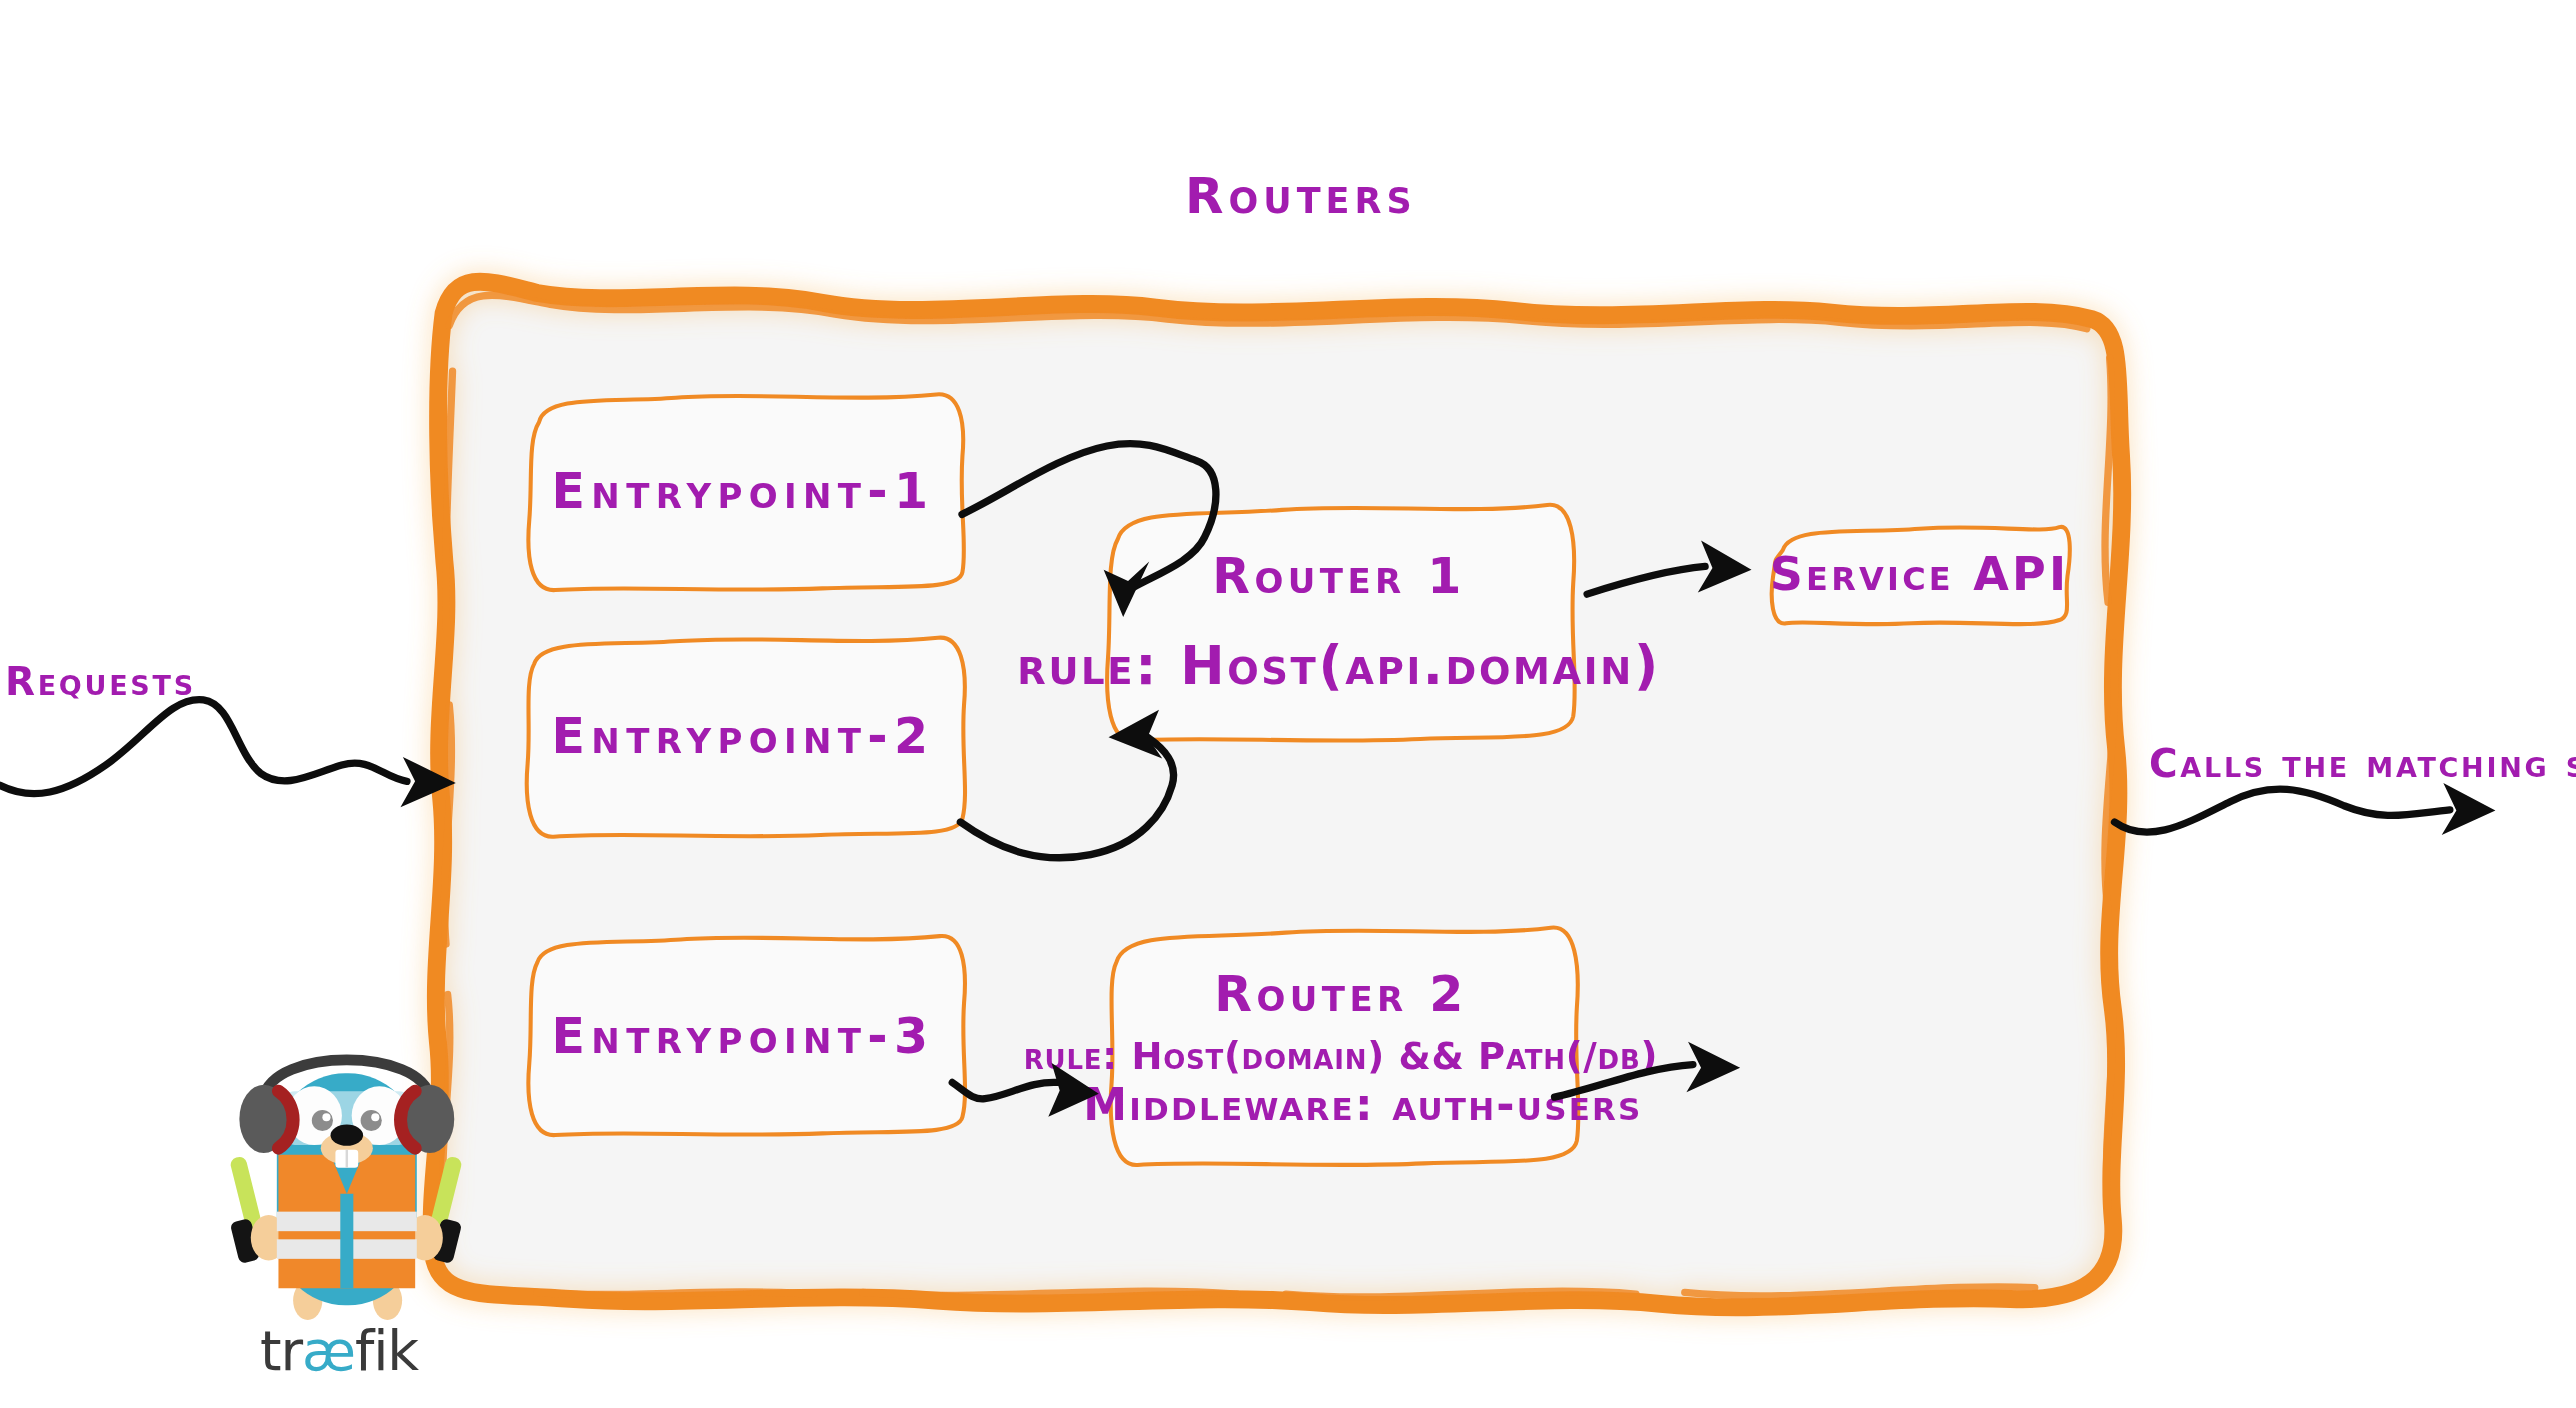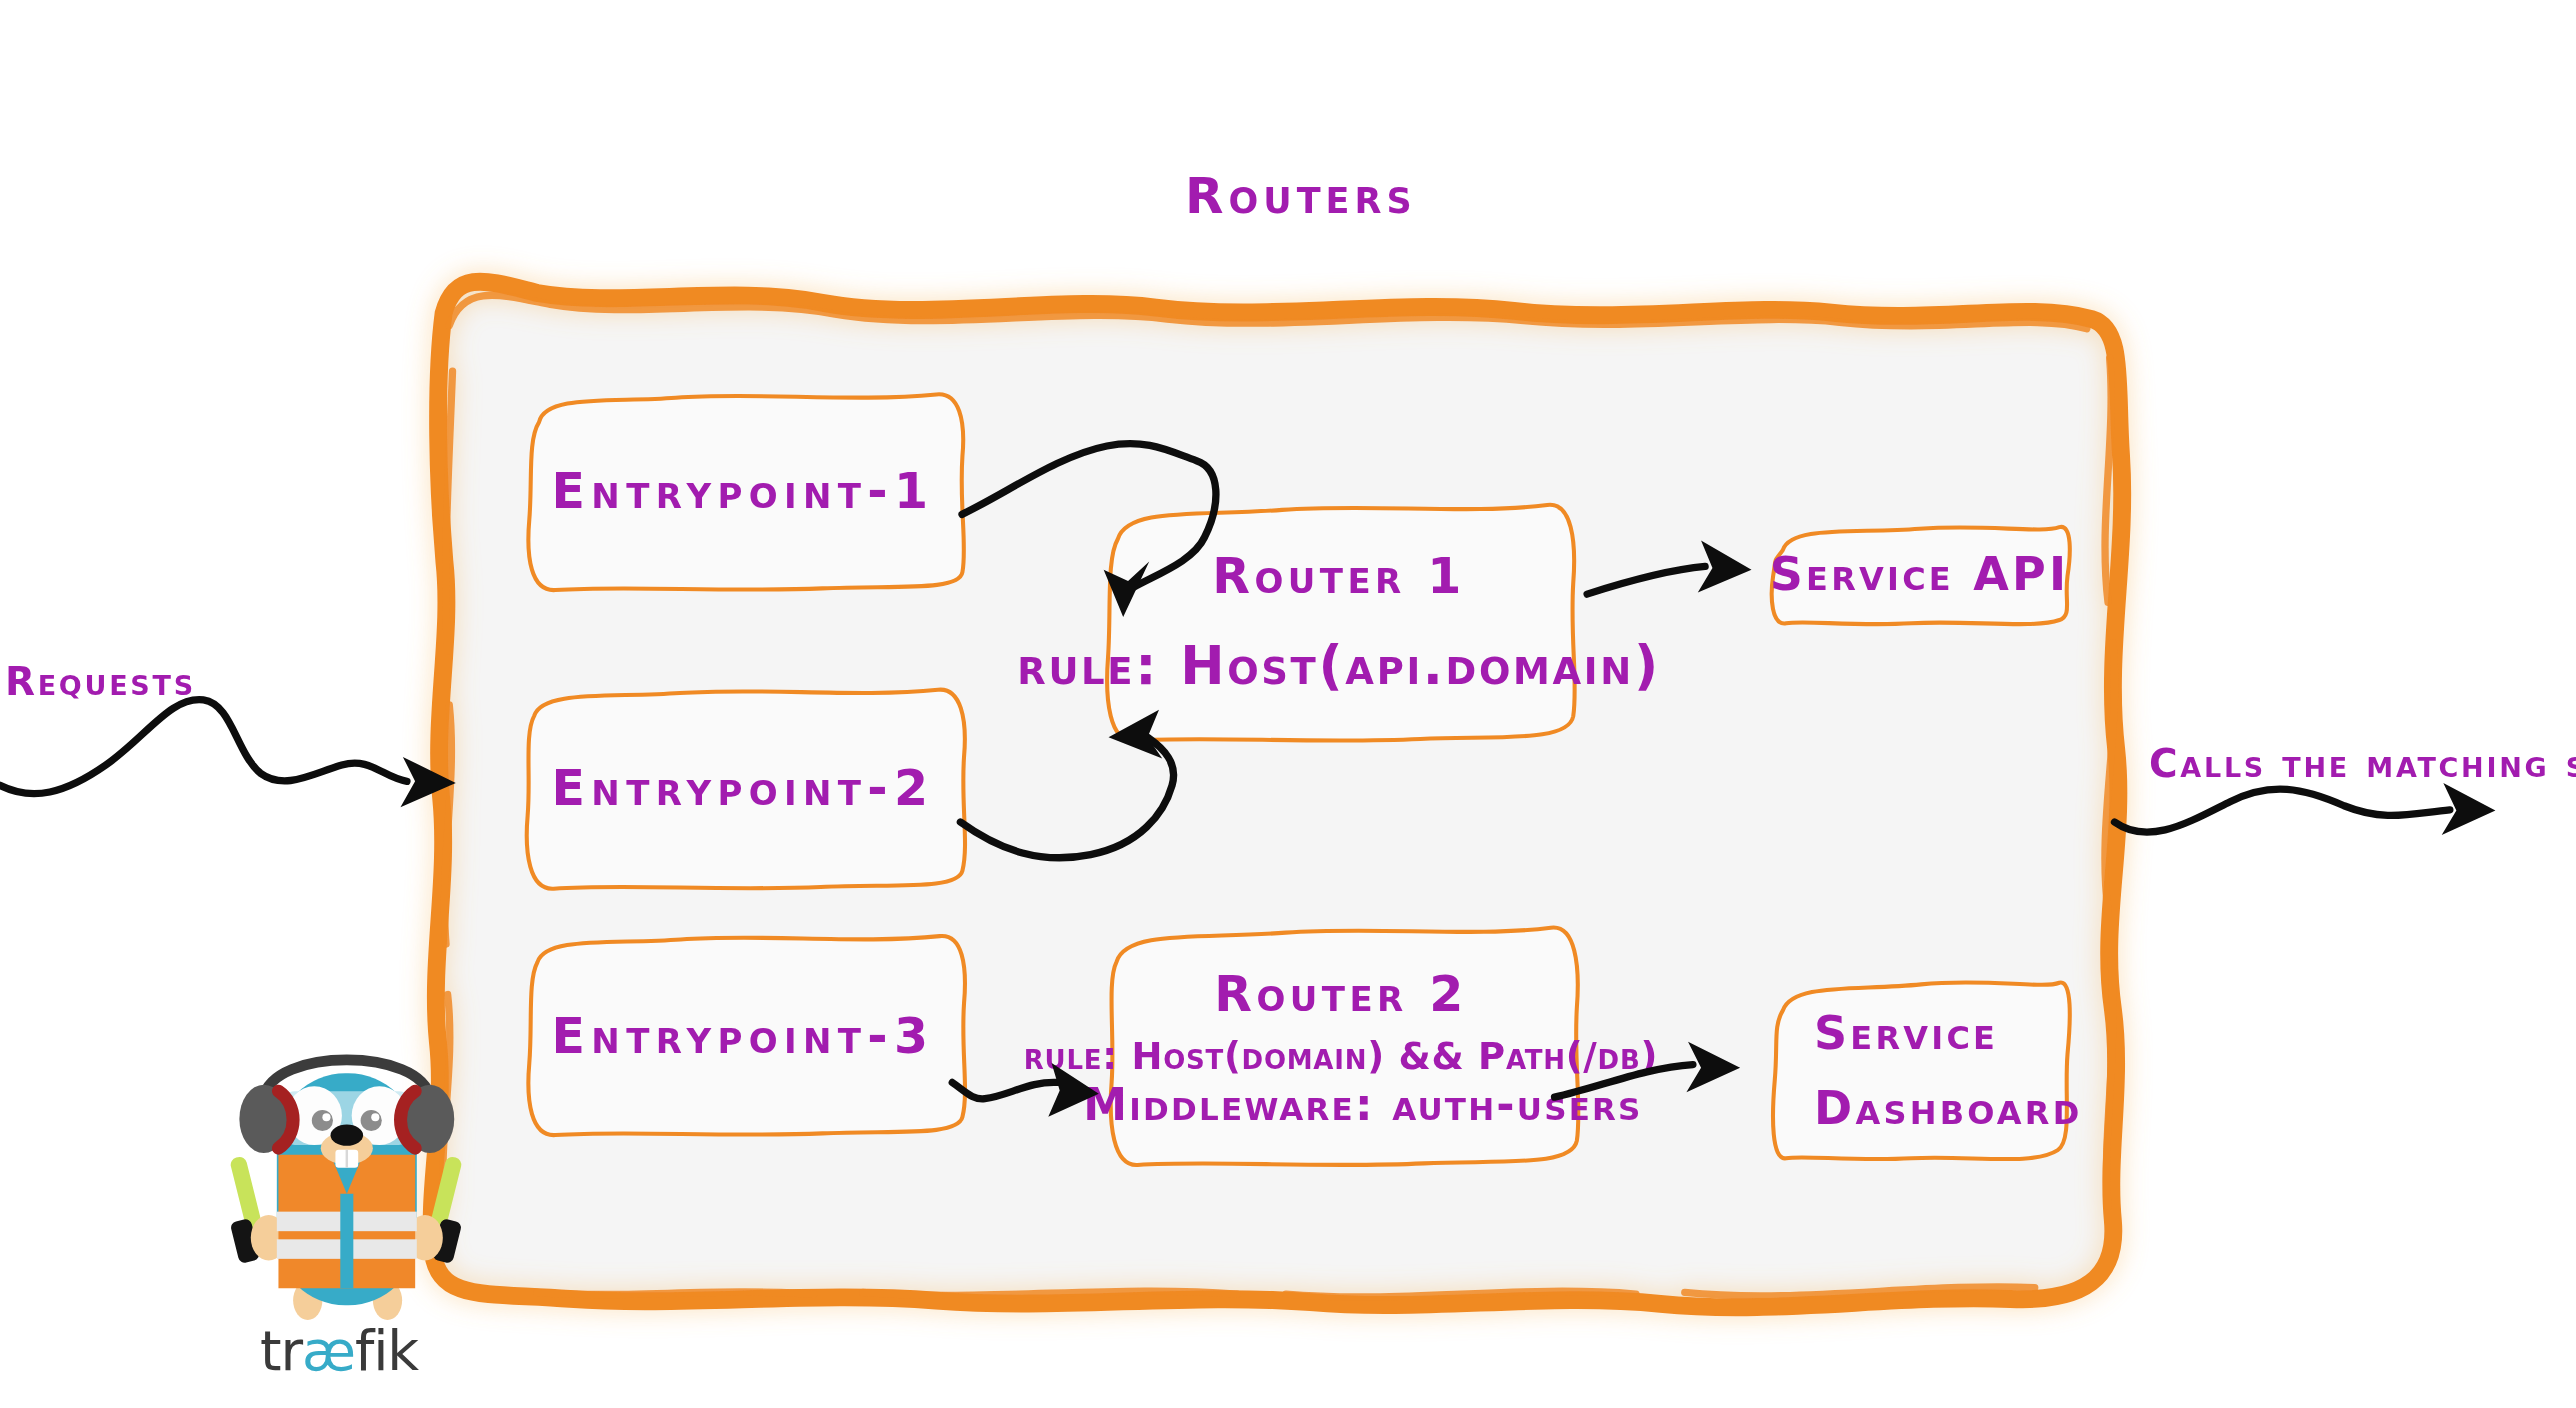--- a/index.html
+++ b/index.html
@@ -136,21 +136,21 @@
       <path d="M 32,48 C 40,14 120,24 200,18 C 300,11 420,24 520,14
                C 548,11 556,46 552,90 C 548,150 558,200 552,232
                C 548,256 470,248 380,252 C 260,257 140,248 52,254
                C 22,256 16,214 20,168 C 24,120 18,70 32,48 Z" fill="#FAFAFA" stroke="#F08A24" stroke-width="5" stroke-linecap="round" stroke-linejoin="round"></path>
     </svg>
     <div class="content">
       <span class="hand lbl-ep" style="position:static;">Entrypoint-1</span>
     </div>
   </div>
 
-  <div class="box" style="left:513px;top:680px;width:460px;height:216px;">
+  <div class="box" style="left:513px;top:628px;width:460px;height:216px;">
     <svg viewBox="0 0 565 265" preserveAspectRatio="none">
       <path d="M 26,44 C 36,12 120,22 205,16 C 308,9 424,22 522,12
                C 550,9 558,48 554,94 C 550,152 560,202 552,234
                C 546,258 468,250 378,254 C 258,259 138,250 50,256
                C 20,258 14,212 18,166 C 22,118 14,66 26,44 Z" fill="#FAFAFA" stroke="#F08A24" stroke-width="5" stroke-linecap="round" stroke-linejoin="round"></path>
     </svg>
     <div class="content">
       <span class="hand lbl-ep" style="position:static;">Entrypoint-2</span>
     </div>
   </div>
@@ -199,32 +199,20 @@
       <path d="M 22,38 C 32,8 110,18 190,12 C 270,6 340,18 362,10
                C 378,6 376,44 372,70 C 368,100 378,118 362,124
                C 330,135 250,124 180,128 C 110,132 48,124 26,128
                C 8,131 6,96 10,70 C 14,46 10,54 22,38 Z" fill="#FAFAFA" stroke="#F08A24" stroke-width="5" stroke-linecap="round" stroke-linejoin="round"></path>
     </svg>
     <div class="content">
       <span class="hand lbl-svc" style="position:static;">Service API</span>
     </div>
   </div>
 
-  <div class="box" style="left:1765px;top:973px;width:309px;height:195px;">
-    <svg viewBox="0 0 380 240" preserveAspectRatio="none">
-      <path d="M 22,46 C 34,12 112,22 192,14 C 272,6 342,20 362,12
-               C 378,8 376,58 372,100 C 368,150 378,206 360,218
-               C 330,238 250,224 180,228 C 110,232 46,224 26,228
-               C 8,231 8,178 12,132 C 16,86 10,66 22,46 Z" fill="#FAFAFA" stroke="#F08A24" stroke-width="5" stroke-linecap="round" stroke-linejoin="round"></path>
-    </svg>
-    <div class="content left">
-      <span class="hand lbl-svc" style="position:static;margin-bottom:21px;">Service</span>
-      <span class="hand lbl-svc" style="position:static;">Dashboard</span>
-    </div>
-  </div>
 
   <svg class="arrow-layer" viewBox="0 0 3165 1730" preserveAspectRatio="none">
     <g stroke="#0D0D0D" fill="none" stroke-width="9" stroke-linecap="round" stroke-linejoin="round">
 
       <path d="M 0,965 C 40,985 80,975 130,940
                C 180,905 210,855 250,860
                C 285,865 290,925 320,950
                C 350,972 385,950 420,940
                C 455,930 470,955 500,960"></path>
 

